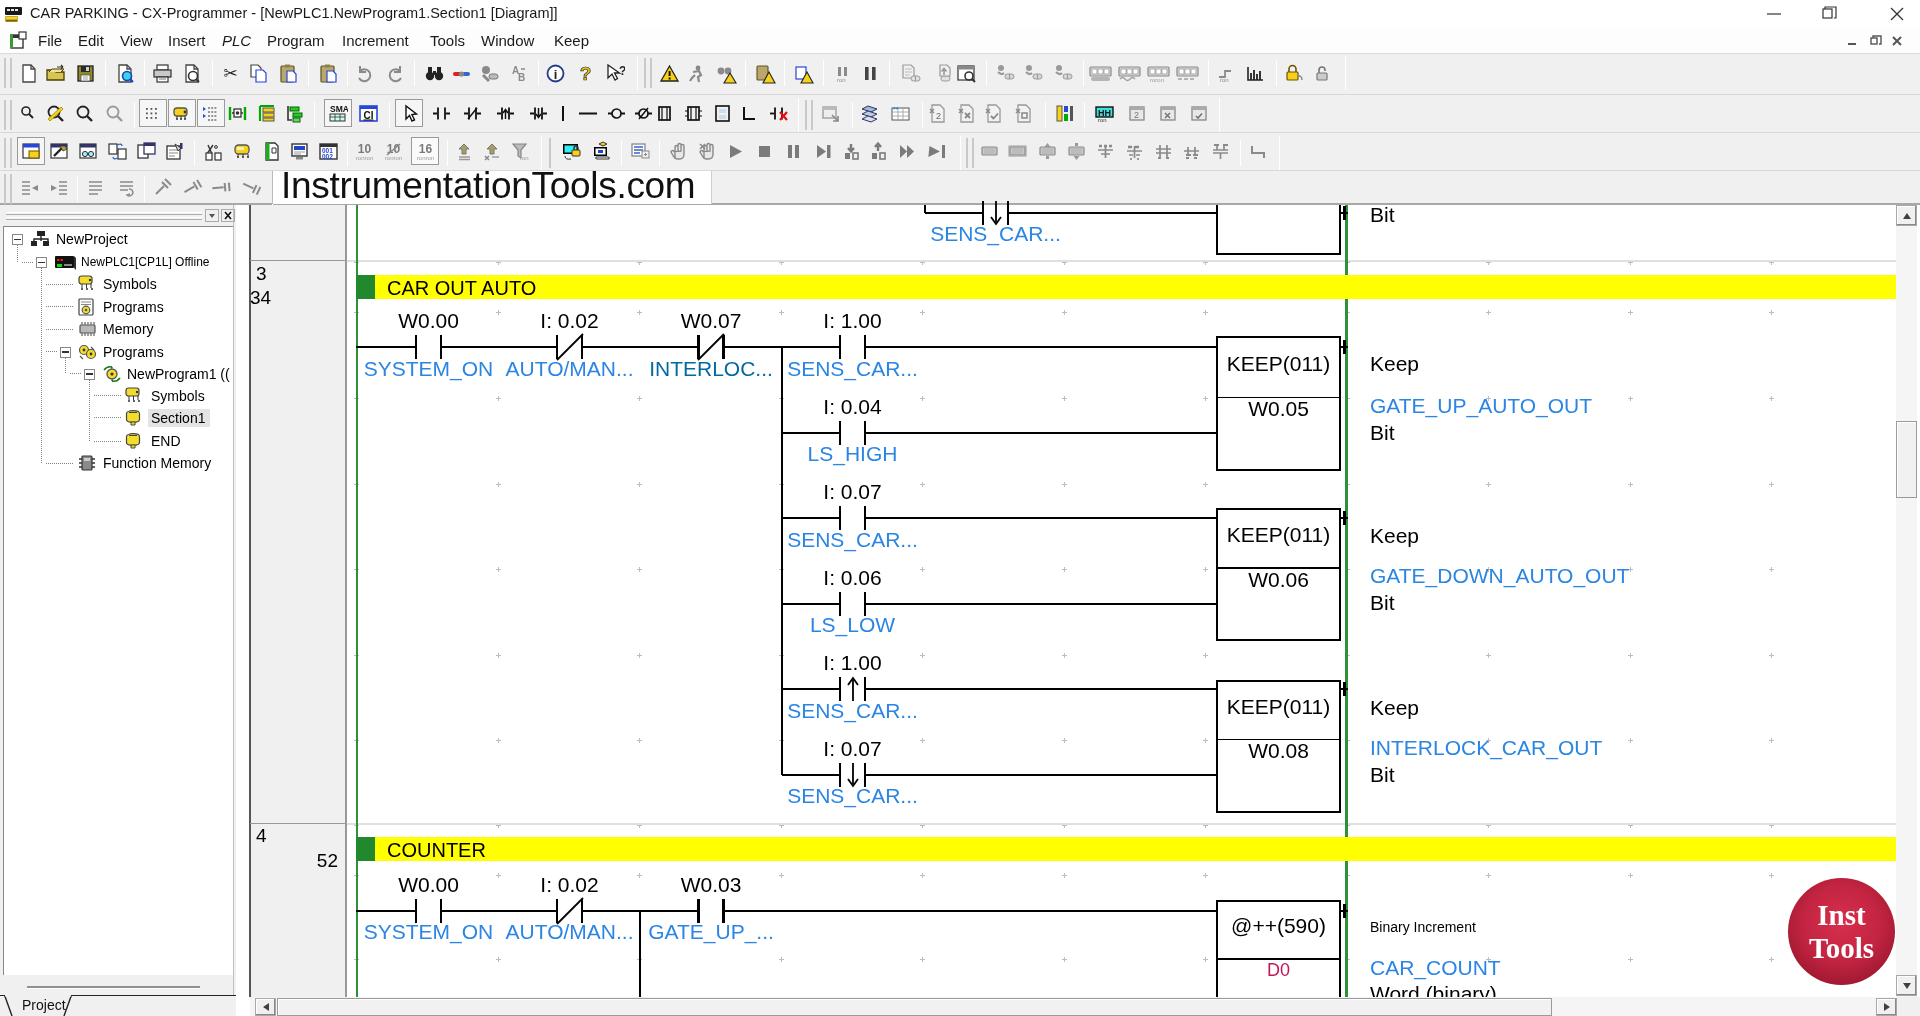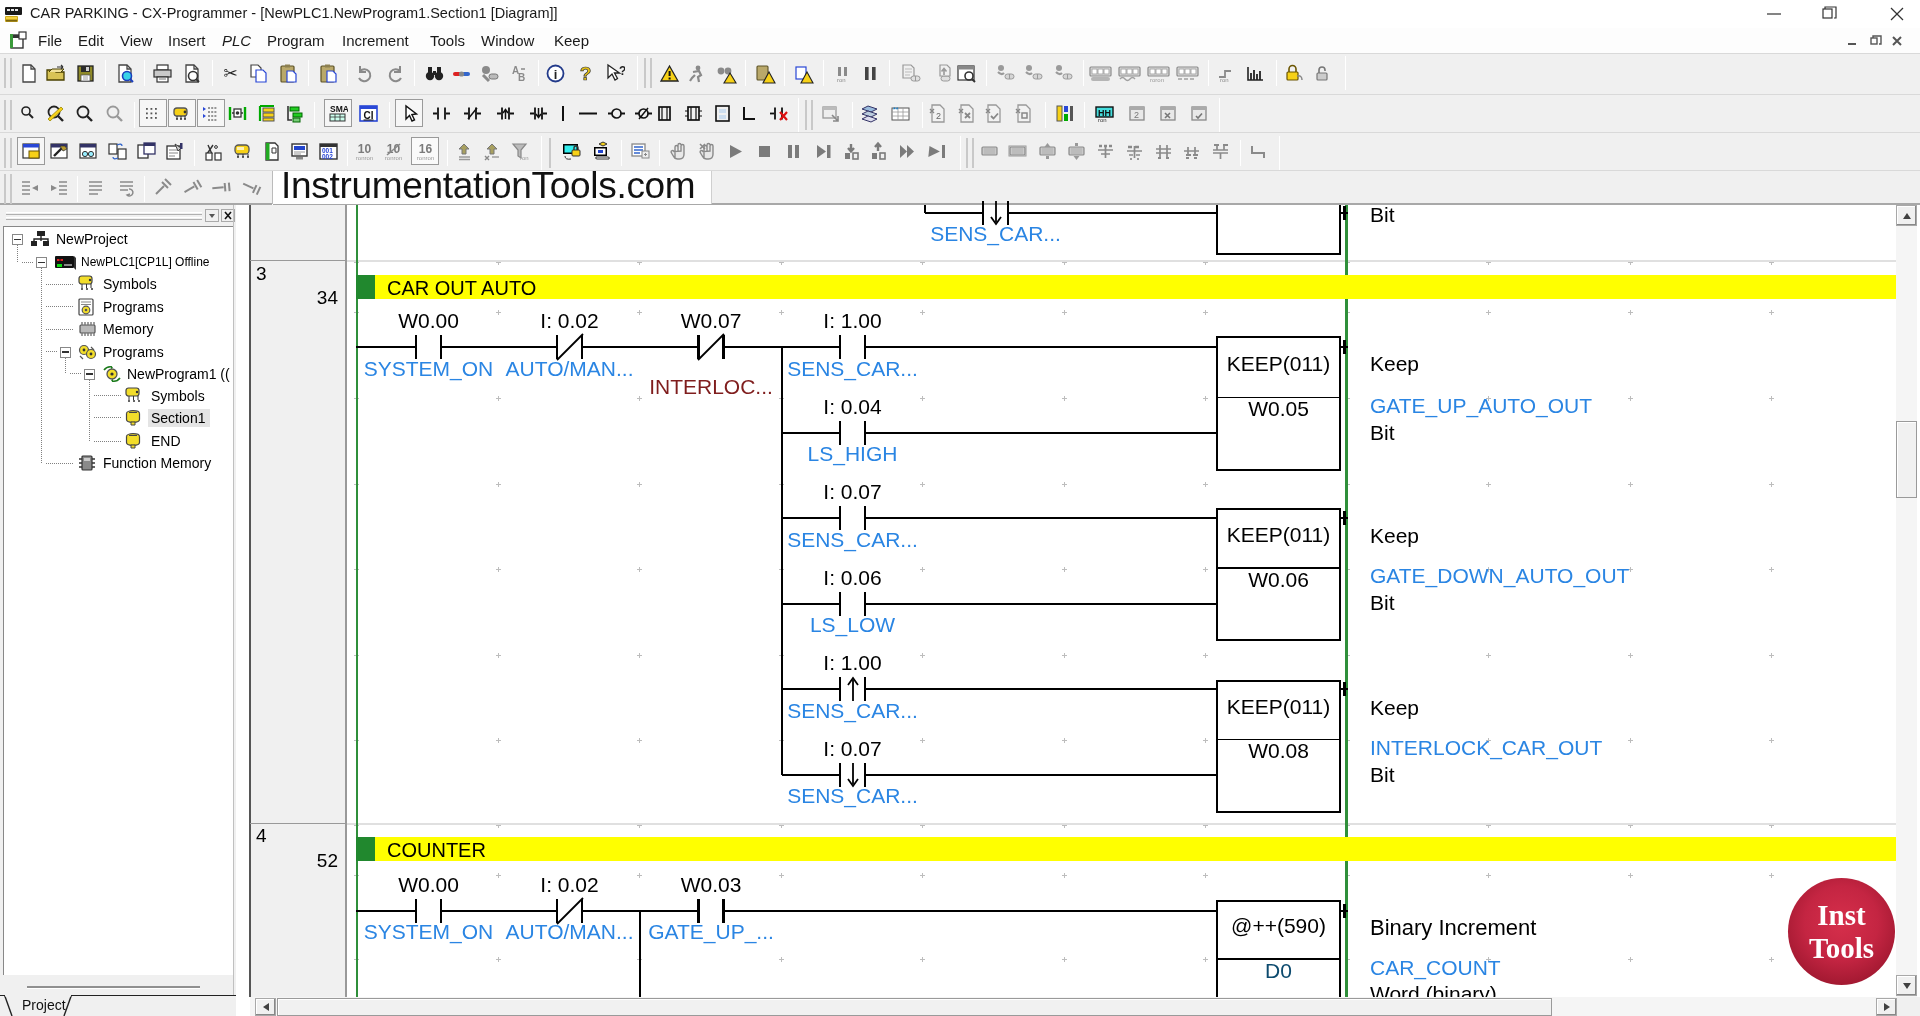--- a/index.html
+++ b/index.html
@@ -1141,21 +1141,21 @@
   </svg>
 <div style="position:absolute;left:319.5px;top:309px;width:500px;text-align:center;font-size:21px;line-height:23px;color:#000;white-space:nowrap;">I: 0.02</div>
 <div style="position:absolute;left:319.5px;top:356.7px;width:500px;text-align:center;font-size:21px;line-height:23px;color:#2a85e3;white-space:nowrap;">AUTO/MAN...</div>
 <div style="position:absolute;left:699.5px;top:345.5px;width:23px;height:3px;background:#fff;"></div>
 <div style="position:absolute;left:697.25px;top:335px;width:2.5px;height:24px;background:#000;"></div>
 <div style="position:absolute;left:722.25px;top:335px;width:2.5px;height:24px;background:#000;"></div>
 <svg style="position:absolute;left:696px;top:332px" width="30" height="30" viewBox="0 0 30 30">
     <line x1="2" y1="28" x2="28" y2="2" stroke="#000" stroke-width="1.8"></line>
   </svg>
 <div style="position:absolute;left:461px;top:309px;width:500px;text-align:center;font-size:21px;line-height:23px;color:#000;white-space:nowrap;">W0.07</div>
-<div style="position:absolute;left:461px;top:356.7px;width:500px;text-align:center;font-size:21px;line-height:23px;color:#7f1d1d;white-space:nowrap;margin-top:18px;">INTERLOC...</div>
+<div style="position:absolute;left:461px;top:356.7px;width:500px;text-align:center;font-size:21px;line-height:23px;color:#0369a1;white-space:nowrap;">INTERLOC...</div>
 <div style="position:absolute;left:841.0px;top:345.5px;width:23px;height:3px;background:#fff;"></div>
 <div style="position:absolute;left:838.75px;top:335px;width:2.5px;height:24px;background:#000;"></div>
 <div style="position:absolute;left:863.75px;top:335px;width:2.5px;height:24px;background:#000;"></div>
 <div style="position:absolute;left:602.5px;top:309px;width:500px;text-align:center;font-size:21px;line-height:23px;color:#000;white-space:nowrap;">I: 1.00</div>
 <div style="position:absolute;left:602.5px;top:356.7px;width:500px;text-align:center;font-size:21px;line-height:23px;color:#2a85e3;white-space:nowrap;">SENS_CAR...</div>
 <div style="position:absolute;left:780.5px;top:347px;width:2px;height:427.5px;background:#000;"></div>
 <div style="position:absolute;left:781.5px;top:431.5px;width:434.5px;height:2px;background:#000;"></div>
 <div style="position:absolute;left:841.0px;top:431.0px;width:23px;height:3px;background:#fff;"></div>
 <div style="position:absolute;left:838.75px;top:420.5px;width:2.5px;height:24.0px;background:#000;"></div>
 <div style="position:absolute;left:863.75px;top:420.5px;width:2.5px;height:24.0px;background:#000;"></div>
@@ -1247,34 +1247,34 @@
 <div style="position:absolute;left:697.25px;top:898.5px;width:2.5px;height:24.0px;background:#000;"></div>
 <div style="position:absolute;left:722.25px;top:898.5px;width:2.5px;height:24.0px;background:#000;"></div>
 <div style="position:absolute;left:461px;top:872.5px;width:500px;text-align:center;font-size:21px;line-height:23px;color:#000;white-space:nowrap;">W0.03</div>
 <div style="position:absolute;left:461px;top:920.2px;width:500px;text-align:center;font-size:21px;line-height:23px;color:#2a85e3;white-space:nowrap;">GATE_UP_...</div>
 <div style="position:absolute;left:638.5px;top:910.5px;width:2px;height:86.5px;background:#000;"></div>
 <div style="position:absolute;left:1216px;top:899.5px;width:125px;height:2px;background:#000;"></div>
 <div style="position:absolute;left:1216px;top:899.5px;width:2px;height:97.5px;background:#000;"></div>
 <div style="position:absolute;left:1339px;top:899.5px;width:2px;height:97.5px;background:#000;"></div>
 <div style="position:absolute;left:1218px;top:958px;width:121px;height:1.8px;background:#000;"></div>
 <div style="position:absolute;left:1028.5px;top:914.45px;width:500px;text-align:center;font-size:21px;line-height:23px;color:#000;white-space:nowrap;">@++(590)</div>
-<div style="position:absolute;left:1028.5px;top:958.5px;width:500px;text-align:center;font-size:21px;line-height:23px;color:#0c4a6e;white-space:nowrap;">D0</div>
+<div style="position:absolute;left:1028.5px;top:958.5px;width:500px;text-align:center;font-size:18px;line-height:23px;color:#be185d;white-space:nowrap;">D0</div>
 <div style="position:absolute;left:1341px;top:909.5px;width:6.5px;height:2px;background:#000;"></div>
 <div style="position:absolute;left:1343.25px;top:903.5px;width:2.5px;height:14.0px;background:#000;"></div>
-<div style="position:absolute;left:1370px;top:915.7px;font-size:22px;line-height:23px;color:#000;white-space:nowrap;">Binary Increment</div>
+<div style="position:absolute;left:1370px;top:915.7px;font-size:14px;line-height:23px;color:#000;white-space:nowrap;">Binary Increment</div>
 <div style="position:absolute;left:1370px;top:955.5px;font-size:21px;line-height:23px;color:#2a85e3;white-space:nowrap;">CAR_COUNT</div>
 <div style="position:absolute;left:1370px;top:981.5px;font-size:21px;line-height:23px;color:#000;white-space:nowrap;">Word (binary)</div>
 <div style="position:absolute;left:236px;top:205px;width:14px;height:792px;background:#fff;"></div>
 <div style="position:absolute;left:250px;top:205px;width:96px;height:792px;background:#f0f0f0;"></div>
 <div style="position:absolute;left:249px;top:205px;width:1.5px;height:792px;background:#555;"></div>
 <div style="position:absolute;left:345px;top:205px;width:1.5px;height:792px;background:#999;"></div>
 <div style="position:absolute;left:250px;top:259.5px;width:95px;height:1.5px;background:#999;"></div>
 <div style="position:absolute;left:250px;top:822.5px;width:95px;height:1.5px;background:#999;"></div>
 <div style="position:absolute;left:256px;top:262.5px;font-size:19px;line-height:21px;color:#000;white-space:nowrap;">3</div>
-<div style="position:absolute;left:250px;top:287px;width:88px;text-align:right;font-size:19px;line-height:21px;color:#000;">34</div>
+<div style="position:absolute;left:250px;top:287px;width:88px;font-size:19px;line-height:21px;color:#000;">34</div>
 <div style="position:absolute;left:256px;top:825px;font-size:19px;line-height:21px;color:#000;white-space:nowrap;">4</div>
 <div style="position:absolute;left:250px;top:850px;width:88px;text-align:right;font-size:19px;line-height:21px;color:#000;">52</div>
 <div style="position:absolute;left:1896px;top:205px;width:21px;height:792px;background:#f5f5f5;"></div>
 <div style="position:absolute;left:1896px;top:205px;width:21px;height:21px;background:#f0f0f0;border:1px solid #a8a8a8;box-shadow:inset -1px -1px 0 #888, inset 1px 1px 0 #fff;"></div>
 <svg style="position:absolute;left:1901.5px;top:211.5px" width="10" height="8">
     <path d="M5 1 L9 7 H1 Z" fill="#404040"></path>
   </svg>
 <div style="position:absolute;left:1896px;top:421px;width:21px;height:77px;background:#f1f1f1;border:1px solid #9a9a9a;box-shadow:inset 1px 1px 0 #fff;"></div>
 <div style="position:absolute;left:1896px;top:975px;width:21px;height:21px;background:#f0f0f0;border:1px solid #a8a8a8;box-shadow:inset -1px -1px 0 #888, inset 1px 1px 0 #fff;"></div>
 <svg style="position:absolute;left:1901.5px;top:981.5px" width="10" height="8">

